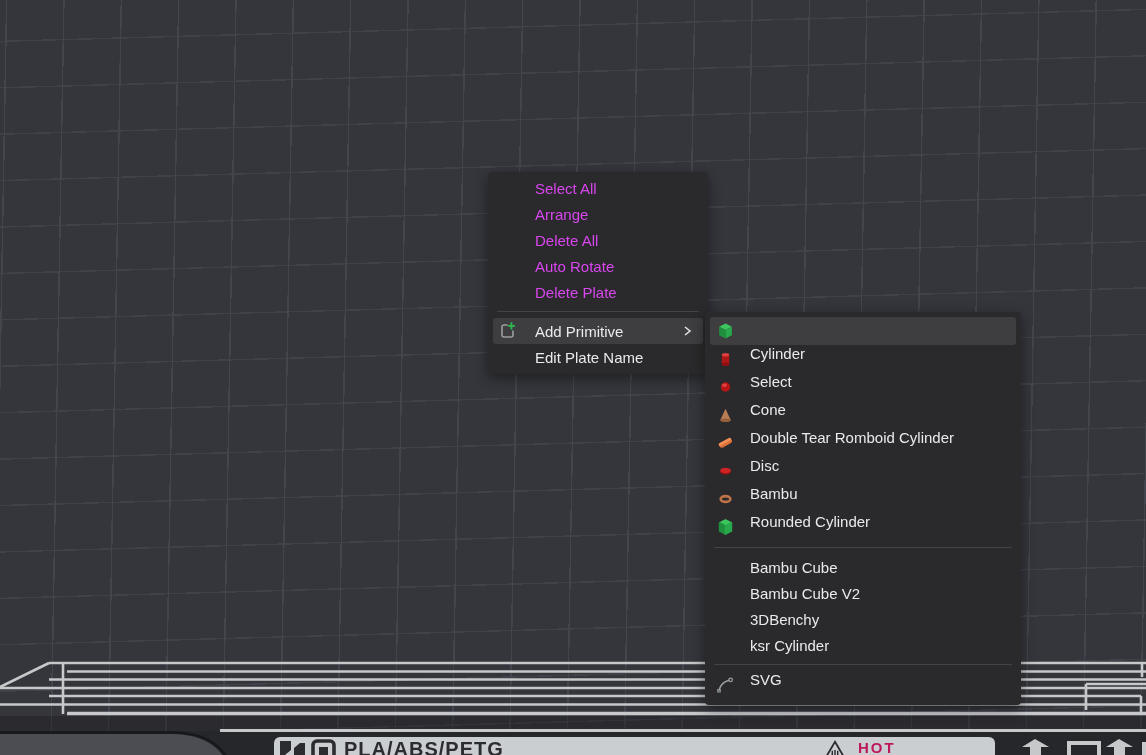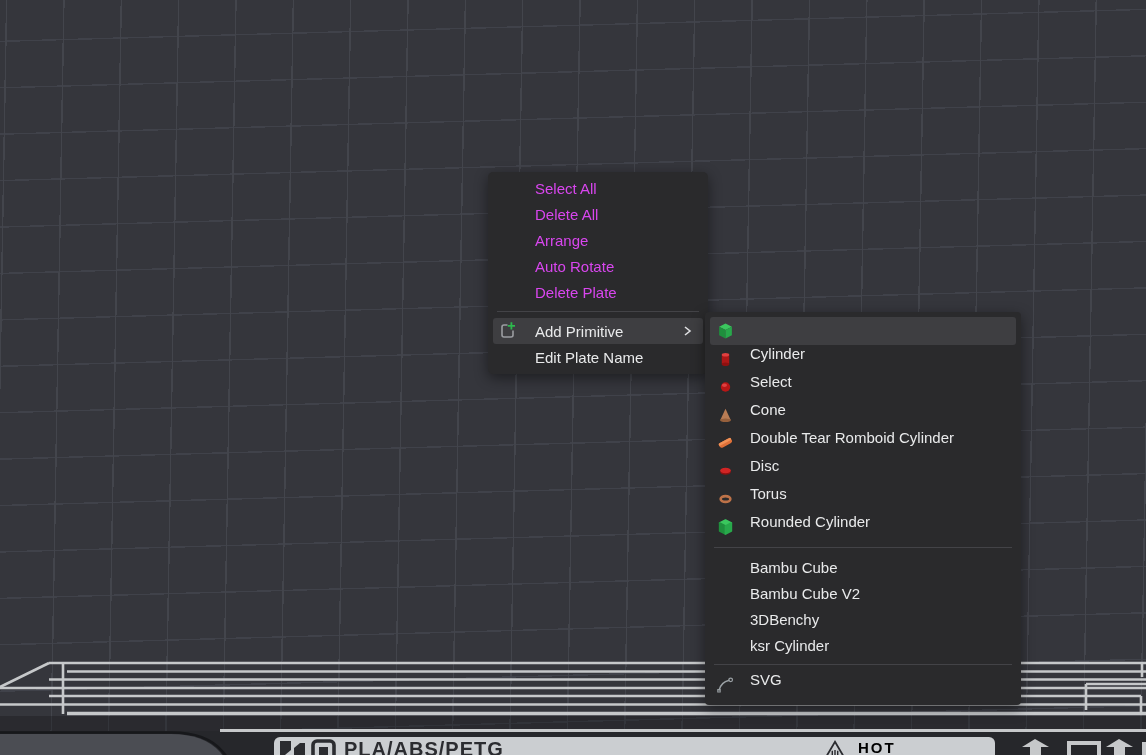--- a/index.html
+++ b/index.html
@@ -26,21 +26,21 @@
   }
   .plate-strip .logo{position:absolute;left:5px;top:2px;}
   .plate-name{
     position:absolute;left:70px;top:1px;
     font-size:20px;font-weight:bold;color:#2b2c30;letter-spacing:1px;
     font-family:"Liberation Sans",sans-serif;
   }
   .hot-icon{position:absolute;left:549px;top:3px;}
   .hot-label{
     position:absolute;left:584px;top:2px;
-    font-size:15px;font-weight:bold;color:#000000;letter-spacing:2px;
+    font-size:15px;font-weight:bold;color:#be185d;letter-spacing:2px;
   }
   .plate-marks{position:absolute;left:1022px;top:739px;z-index:3;}
   
   .menu{
     position:absolute;background:#2a2a2c;border-radius:5px;
     box-shadow:0 4px 14px rgba(0,0,0,.45);z-index:10;
     font-size:15px;color:#e9eaeb;
   }
   .menu-main{left:488px;top:172px;width:220px;padding:3px 0 4px 0;}
   .menu-sub{left:705px;top:312px;width:316px;padding:5px 0 6px 0;border-radius:4px;}
@@ -112,24 +112,24 @@
       <rect x="120" y="3" width="5" height="13"></rect>
     </g>
     <rect x="47" y="4" width="30" height="18" fill="none" stroke="#c6c8ca" stroke-width="4"></rect>
   </svg>
 
   <div class="menu menu-main">
     <div class="mi disabled">
       <span class="mlabel">Select All</span>
     </div>
     <div class="mi disabled">
+      <span class="mlabel">Arrange</span>
+    </div>
+    <div class="mi disabled">
       <span class="mlabel">Delete All</span>
-    </div>
-    <div class="mi disabled">
-      <span class="mlabel">Arrange</span>
     </div>
     <div class="mi disabled">
       <span class="mlabel">Auto Rotate</span>
     </div>
     <div class="mi disabled">
       <span class="mlabel">Delete Plate</span>
     </div>
     <div class="sep"></div>
     <div class="mi hl-row">
       <svg class="mi-icon" viewBox="0 0 20 20">
@@ -197,21 +197,21 @@
         <ellipse cx="8" cy="9" rx="5" ry="2.6" fill="#8e1010"></ellipse>
         <ellipse cx="8" cy="7.6" rx="5" ry="2.6" fill="#d02424"></ellipse>
       </svg>
       <span class="mlabel">Disc</span>
     </div>
 
     <div class="sm-row">
       <svg class="sm-icon" viewBox="0 0 16 16">
         <ellipse cx="8" cy="8" rx="4.6" ry="2.7" fill="none" stroke="#bd7248" stroke-width="2.4"></ellipse>
       </svg>
-      <span class="mlabel">Torus</span>
+      <span class="mlabel">Bambu</span>
     </div>
 
     <div class="sm-row">
       <svg class="sm-icon" viewBox="0 0 16 16">
         <g stroke-linejoin="round">
           <polygon points="8,1.5 13.5,4.2 8,7 2.5,4.2" fill="#3bc75e" stroke="#3bc75e" stroke-width="1.6"></polygon>
           <polygon points="2.5,4.2 8,7 8,14.5 2.5,11.8" fill="#1f8f3d" stroke="#1f8f3d" stroke-width="1.6"></polygon>
           <polygon points="13.5,4.2 8,7 8,14.5 13.5,11.8" fill="#28a94b" stroke="#28a94b" stroke-width="1.6"></polygon>
         </g>
       </svg>

